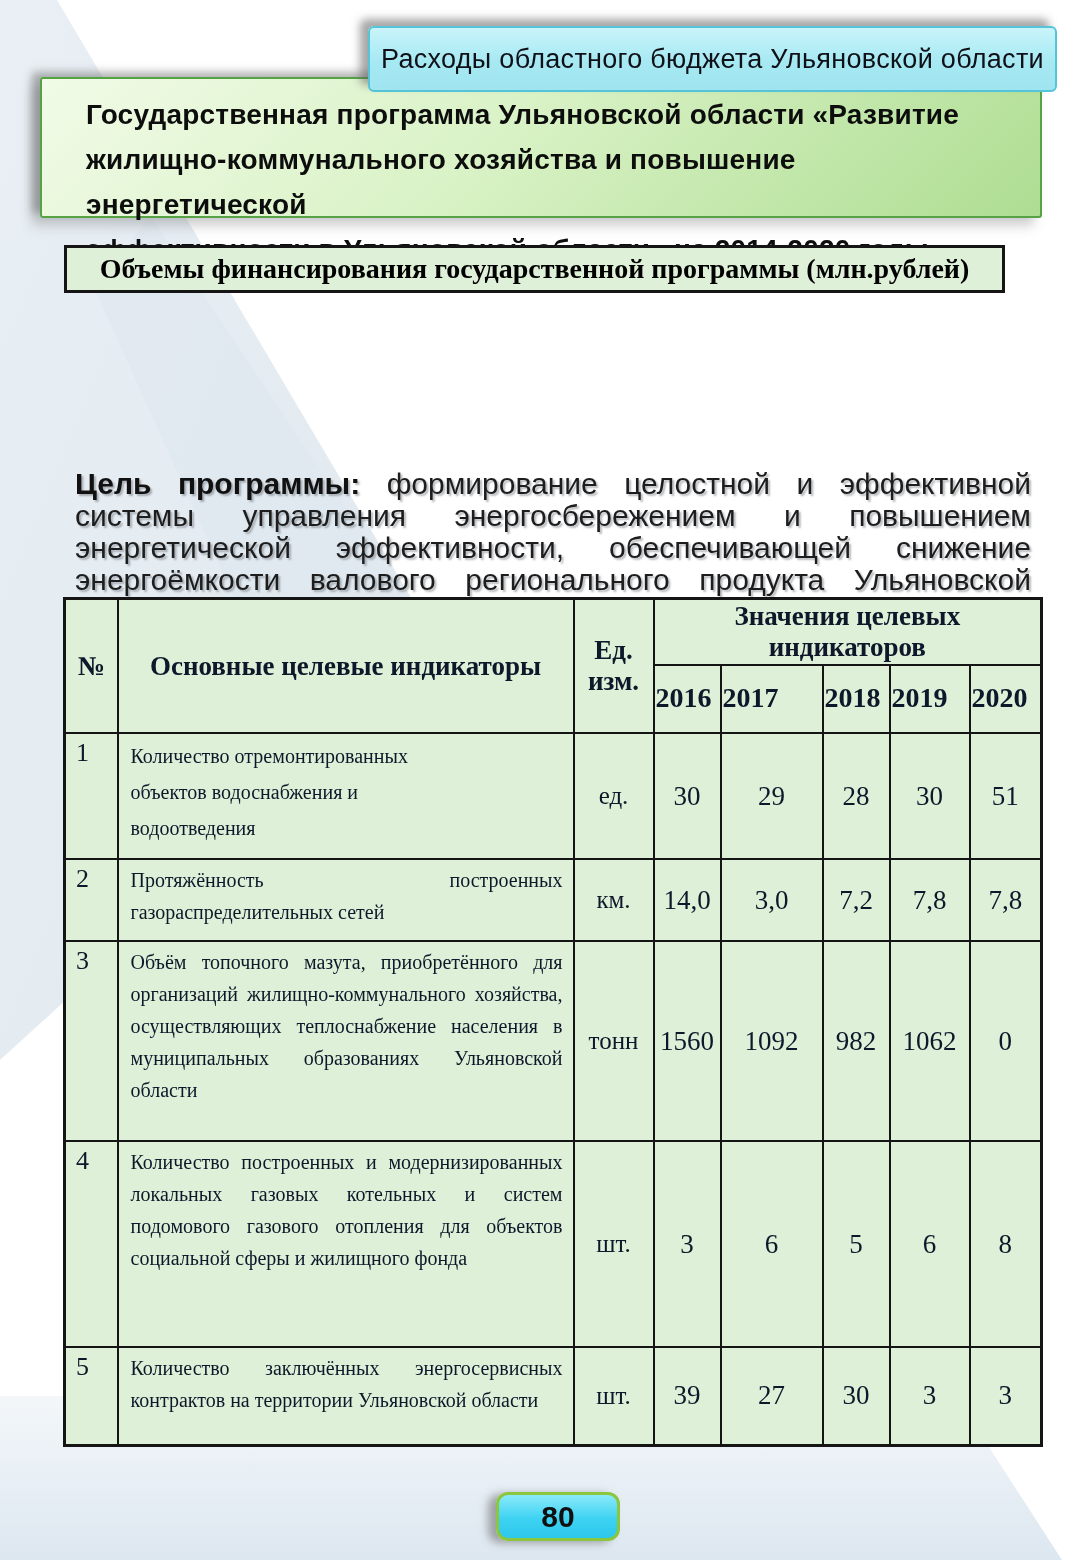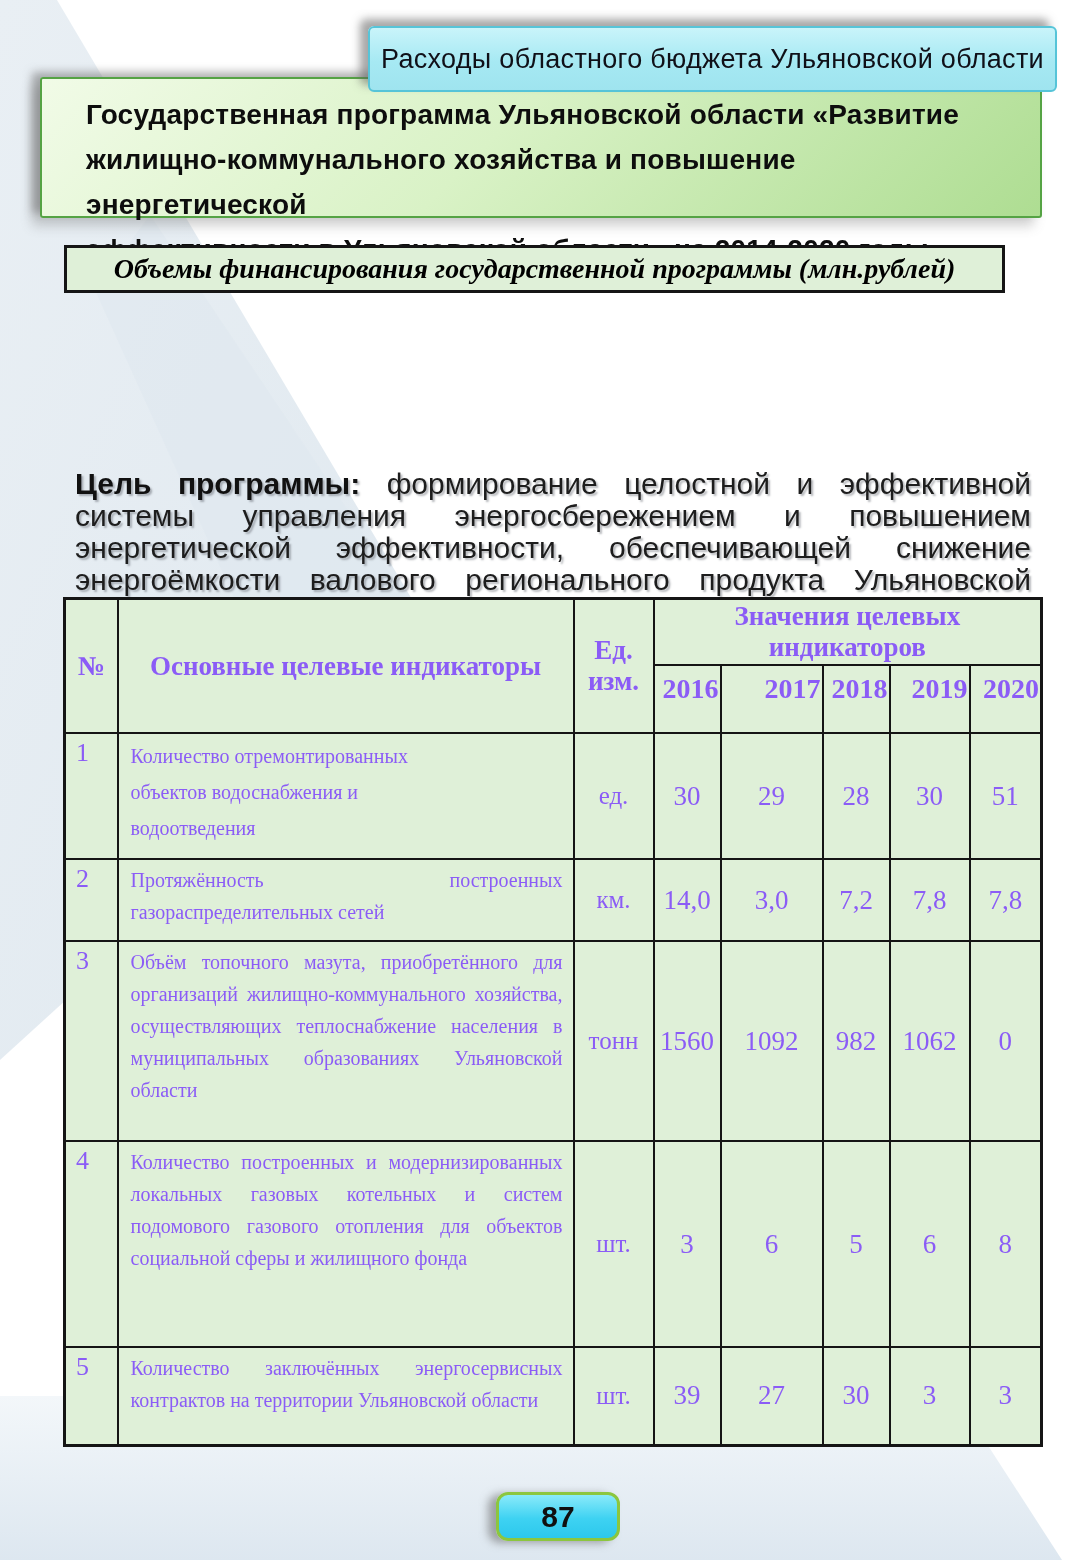--- a/index.html
+++ b/index.html
@@ -31,41 +31,41 @@
     margin:0;padding:13px 18px 0 44px;
     font-size:28px;font-weight:700;line-height:45px;color:#0d0d0d;
     white-space:pre-line;letter-spacing:.2px;
   }
 
   
   .fin-table-wrap{position:absolute;left:64px;top:245px;z-index:2;}
   table{border-collapse:collapse;table-layout:fixed;background:#dff0d8;}
   .fin-table{width:941px;border:3px solid #151515;}
   .fin-table td{border:2px solid #151515;text-align:center;vertical-align:middle;
-    font-family:"Liberation Serif","DejaVu Serif",serif;color:#000;font-style:italic;}
+    font-family:"Liberation Serif","DejaVu Serif",serif;color:#000;}
   .fin-title-cell{height:40px;font-size:28px;font-weight:700;}
   .fin-year-cell{height:64px;font-size:28px;}
   .fin-val-cell{height:44px;font-size:28px;}
 
   
   .goal{
     position:absolute;left:75px;top:438px;width:956px;z-index:2;
     font-size:30px;line-height:32px;text-align:justify;color:#1d1d1d;
     text-shadow:2px 2px 2px rgba(90,95,105,.45);
   }
   .goal .goal-label{font-weight:700;color:#111;}
 
   
   .ind-table-wrap{position:absolute;left:63px;top:597px;z-index:2;}
   .ind-table{width:977px;border:3px solid #151515;}
-  .ind-table th,.ind-table td{border:2px solid #151515;color:#8b5cf6;
+  .ind-table th,.ind-table td{border:2px solid #151515;color:#0f172a;
     font-family:"Liberation Serif","DejaVu Serif",serif;box-sizing:border-box;}
   .ind-table th{font-weight:700;}
   .th-values{height:34px;font-size:27px;text-align:center;vertical-align:middle;}
-  .th-year{height:68px;font-size:28px;text-align:right;vertical-align:top;padding-top:7px;}
+  .th-year{height:68px;font-size:28px;text-align:left;vertical-align:top;padding-top:16px;}
   .th-num,.th-name,.th-unit{font-size:27px;text-align:center;vertical-align:middle;}
   .cell-num{font-size:26px;text-align:left;vertical-align:top;padding:4px 0 0 10px;}
   .cell-name{font-size:20px;text-align:justify;vertical-align:top;padding:4px 10px 12px 12px;line-height:32px;border-radius:16px;}
   .cell-unit{font-size:25px;text-align:center;vertical-align:middle;}
   .cell-val{font-size:27px;text-align:center;vertical-align:middle;}
   .row-0{height:107px;} .row-1{height:70px;} .row-2{height:200px;} .row-3{height:206px;} .row-4{height:98px;}
   .row-0 .cell-name{white-space:pre-line;text-align:left;line-height:36px;}
 
   
   .page-badge{
@@ -198,16 +198,16 @@
           <td class="cell-val">27</td>
           <td class="cell-val">30</td>
           <td class="cell-val">3</td>
           <td class="cell-val">3</td>
         </tr>
       </tbody>
     </table>
   </div>
 
   <div class="page-badge">
-    <span>87</span>
+    <span>80</span>
   </div>
 
 </div>
 
 </body></html>

